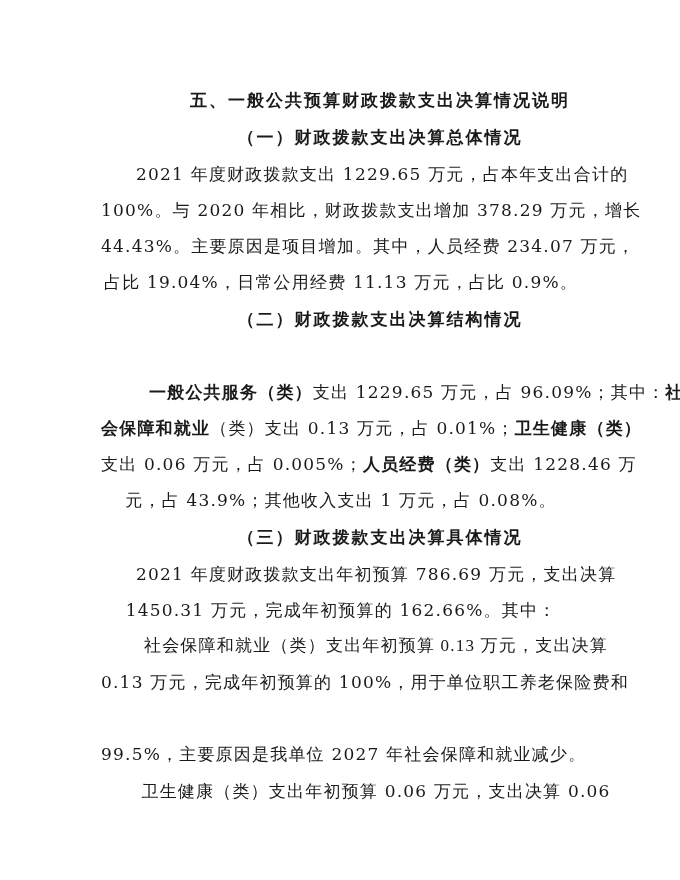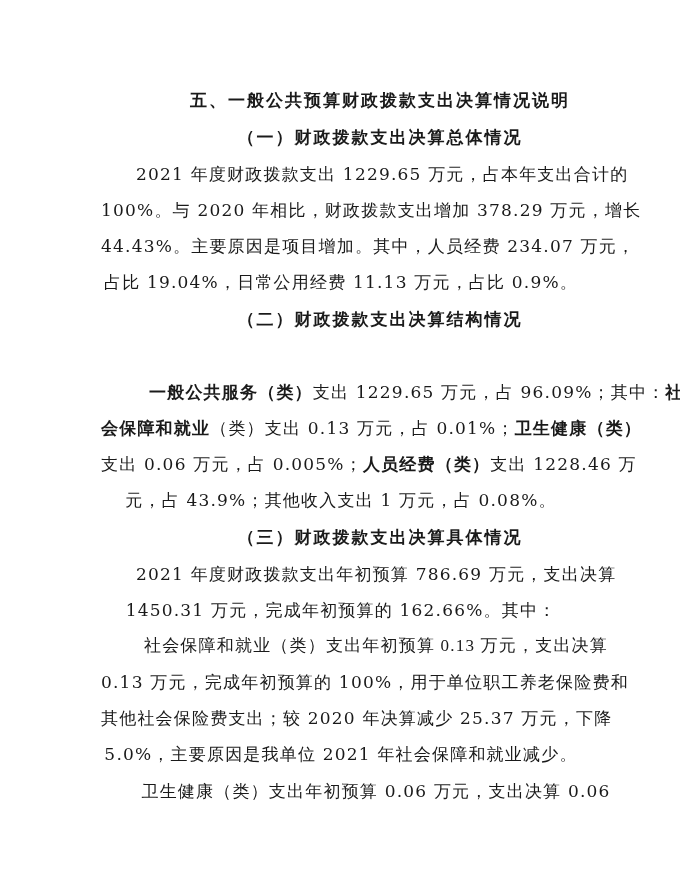--- a/index.html
+++ b/index.html
@@ -37,17 +37,16 @@
   <div class="line" style="top:453px;">
     <span>支出 0.06 万元，占 0.005%；</span><span class="b">人员经费（类）</span><span>支出 1228.46 万</span>
   </div>
   <div class="line" style="top:489px;">元，占 43.9%；其他收入支出 1 万元，占 0.08%。</div>
 
   <div class="line h h2" style="top:526px;">（三）财政拨款支出决算具体情况</div>
   <div class="line indent" style="top:563px;">2021 年度财政拨款支出年初预算 786.69 万元，支出决算</div>
   <div class="line" style="top:599px;">1450.31 万元，完成年初预算的 162.66%。其中：</div>
   <div class="line indent" style="top:635px;font-family:Liberation Serif, serif;">社会保障和就业（类）支出年初预算 0.13 万元，支出决算</div>
   <div class="line" style="top:671px;">0.13 万元，完成年初预算的 100%，用于单位职工养老保险费和</div>
-  <div class="line" style="top:707px;">其他社会保险费支出；较 2020 年决算减少 25.37 万元，下降</div>
-  <div class="line" style="top:743px;">5.0%，主要原因是我单位 2021 年社会保障和就业减少。</div>
+  <div class="line" style="top:743px;">99.5%，主要原因是我单位 2027 年社会保障和就业减少。</div>
   <div class="line indent" style="top:780px;">卫生健康（类）支出年初预算 0.06 万元，支出决算 0.06</div>
 
 </div>
 
 </body></html>

